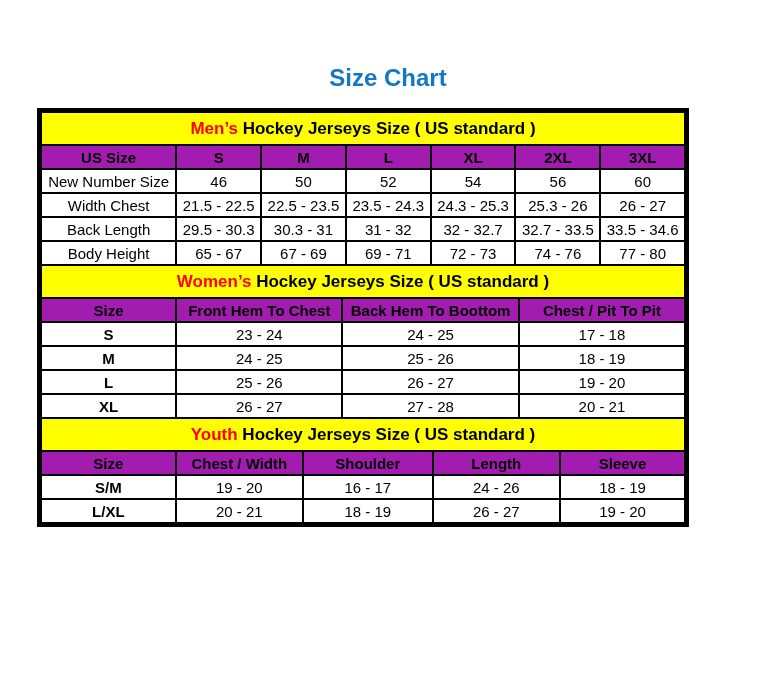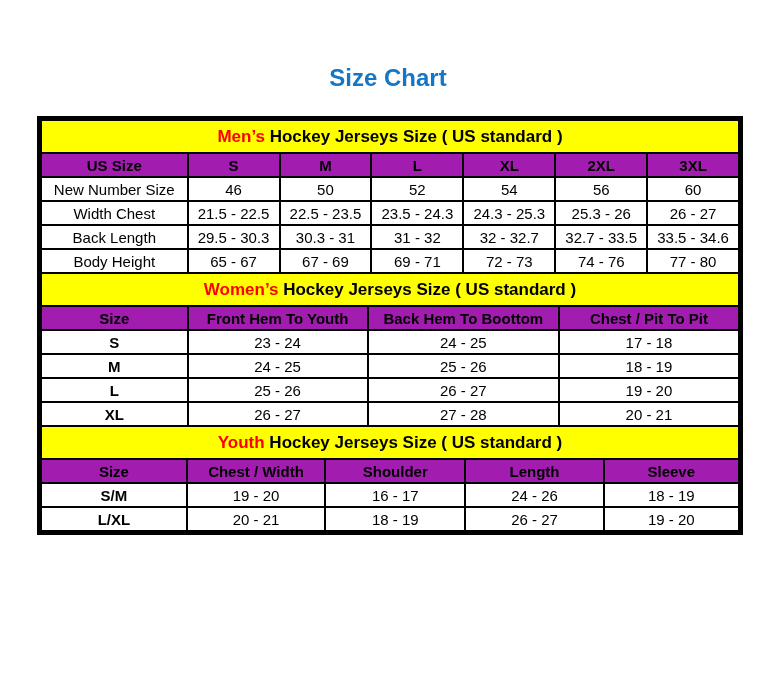--- a/index.html
+++ b/index.html
@@ -20,22 +20,22 @@
   }
   .page-title{
     margin:64px 0 0 0;
     text-align:center;
     font-size:24px;
     font-weight:700;
     color:var(--blue);
     letter-spacing:0px;
   }
   .chart{
-    margin:24px 0 0 37px;
-    width:706px;
+    margin:16px 0 0 37px;
+    width:652px;
     border:3px solid var(--ink);
   }
   table{
     width:100%;
     border-collapse:collapse;
     table-layout:fixed;
   }
   table + table{margin-top:-2px;}
   th,td{
     border:2px solid var(--ink);
@@ -144,21 +144,21 @@
         <col style="width: 25.8%;">
         <col style="width: 27.4%;">
         <col style="width: 25.8%;">
       </colgroup>
       <thead>
         <tr class="caption-row">
           <th colspan="4"><span class="hl">Women’s</span><span> Hockey Jerseys Size ( US standard )</span></th>
         </tr>
         <tr class="header-row">
           <th>Size</th>
-          <th>Front Hem To Youth</th>
+          <th>Front Hem To Chest</th>
           <th>Back Hem To <span class="squiggle">Boottom</span></th>
           <th>Chest / Pit To Pit</th>
         </tr>
       </thead>
       <tbody>
         <tr>
           <td class="row-label">S</td>
           <td class="cell">23 - 24</td>
           <td class="cell">24 - 25</td>
           <td class="cell">17 - 18</td>

